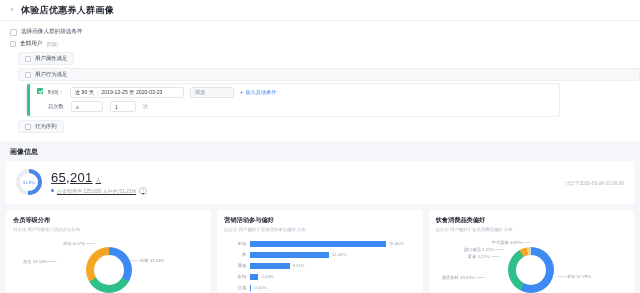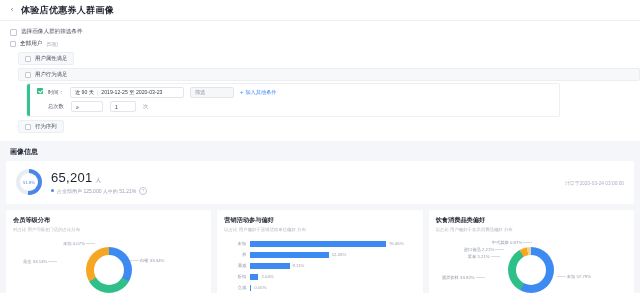--- a/index.html
+++ b/index.html
@@ -55,21 +55,21 @@
   .inp.w-sm{min-width:22px;}
   .inp.w-xs{min-width:16px;}
   .inp.w-md{min-width:34px;}
   .inp.gray{background:#f6f7f9;color:#8990a0;}
   .link{font-size:5.2px;color:#3b82f6;cursor:pointer;white-space:nowrap;}
   .plus{font-size:6px;color:#3b82f6;margin-right:2px;}
   .unit{font-size:5.2px;color:#8a909e;}
 
   
   .sec-title{font-size:7px;font-weight:bold;color:#1f2330;padding:6px 10px 4px 10px;}
-  .info-card{background:#fff;margin:0 6px;border-radius:2px;padding:8px 10px 9px 10px;display:flex;align-items:center;position:relative;}
+  .info-card{background:#fff;margin:0 6px;border-radius:2px;padding:8px 10px 9px 10px;display:flex;align-items:center;position:relative;text-decoration:underline;}
   .ring{width:26px;height:26px;border-radius:50%;flex:none;margin-right:9px;position:relative;}
   .ring .hole{position:absolute;left:4px;top:4px;right:4px;bottom:4px;background:#fff;border-radius:50%;}
   .ring .pct{position:absolute;inset:0;display:flex;align-items:center;justify-content:center;font-size:4.2px;color:#4a87e8;z-index:2;}
   .big-wrap{display:flex;flex-direction:column;justify-content:center;}
   .big-line{display:flex;align-items:baseline;}
   .big-num{font-size:13px;color:#1f2330;letter-spacing:.3px;}
   .big-unit{font-size:5.5px;color:#8a909e;margin-left:3px;}
   .sub-line{display:flex;align-items:center;margin-top:2px;font-size:5px;color:#9aa0ad;}
   .sub-dot{width:3px;height:3px;border-radius:50%;background:#4a87e8;margin-right:3px;}
   .q-ico{width:6px;height:6px;border:1px solid #c3c8d2;border-radius:50%;color:#aeb4c0;font-size:4px;display:inline-flex;align-items:center;justify-content:center;margin-left:3px;}

